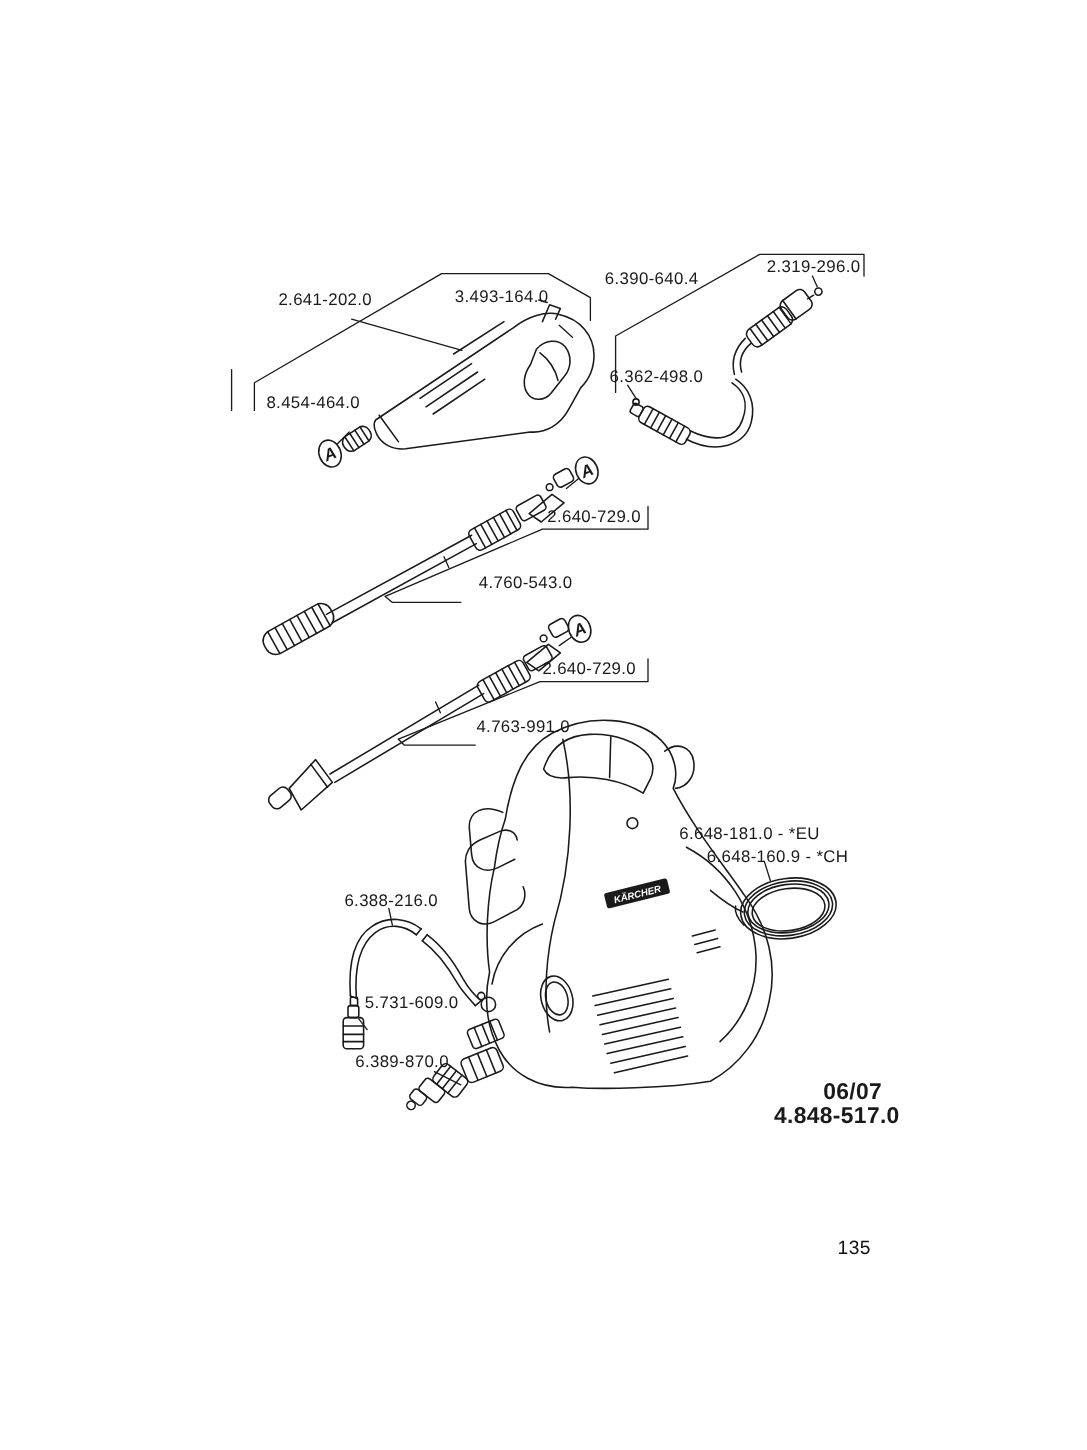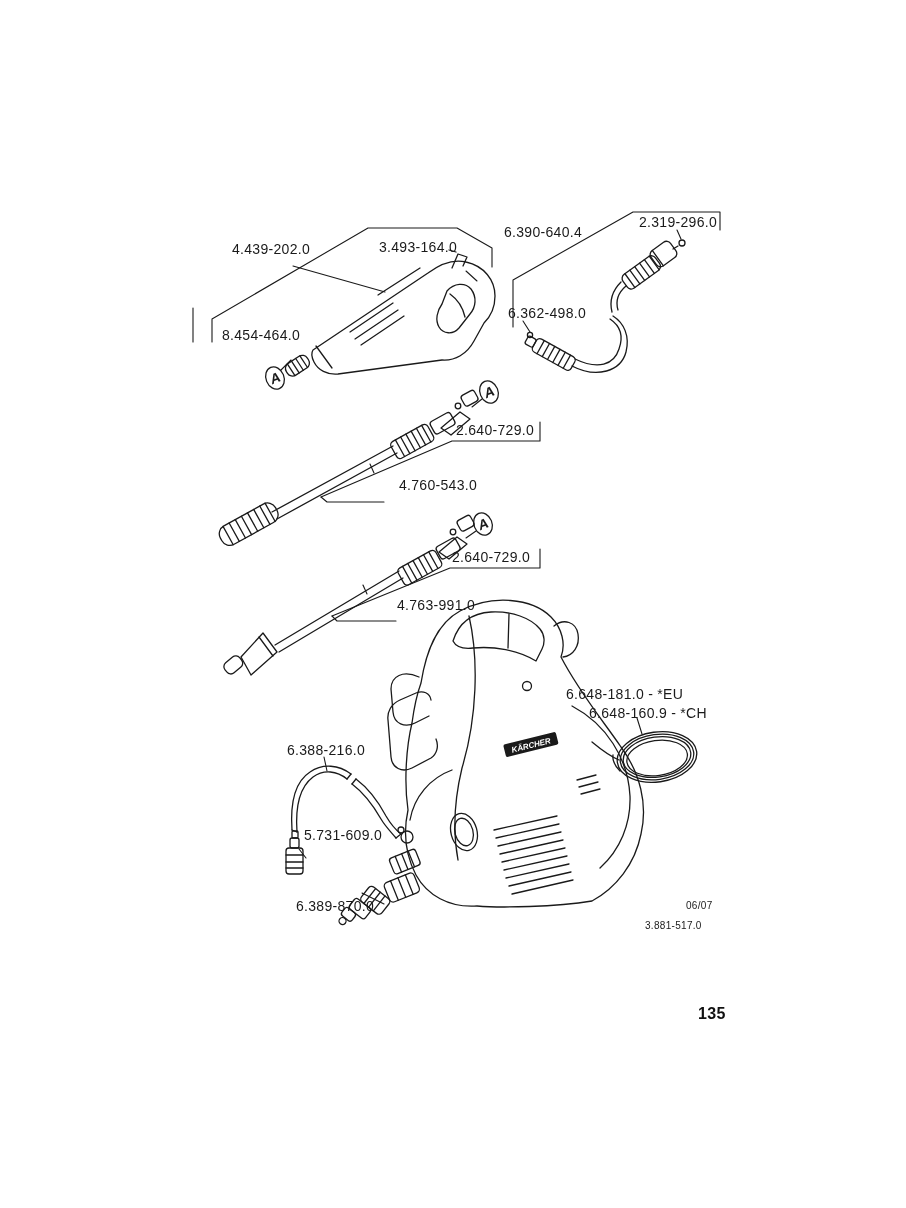--- a/index.html
+++ b/index.html
@@ -5,22 +5,22 @@
   html,body{margin:0;padding:0;background:#e8e8e8;}
   .page{
     position:relative;width:906px;height:1208px;background:#ffffff;
     font-family:"Liberation Sans","DejaVu Sans",sans-serif;color:#1a1a1a;overflow:hidden;
   }
   .art{position:absolute;left:0;top:0;}
   .plabel{
     position:absolute;font-size:14px;line-height:15px;letter-spacing:0.3px;
     white-space:nowrap;color:#1a1a1a;
   }
-  .footer-text{position:absolute;font-size:10px;letter-spacing:0.3px;white-space:nowrap;color:#1a1a1a;}
-  .pageno{position:absolute;font-size:16px;font-weight:bold;letter-spacing:0.3px;color:#111;}
+  .footer-text{position:absolute;font-size:19px;letter-spacing:0.3px;white-space:nowrap;color:#1a1a1a;font-weight:bold;}
+  .pageno{position:absolute;font-size:16px;font-weight:normal;letter-spacing:0.3px;color:#111;margin-top:27px;}
 </style>
 </head>
 <body>
 
 <div class="page">
 
   <svg class="art" width="906" height="1208" viewBox="0 0 906 1208">
     <g fill="none" stroke="#1a1a1a" stroke-width="1.3" stroke-linecap="round" stroke-linejoin="round">
 
       <g stroke-width="1.1">
@@ -197,33 +197,33 @@
         <ellipse cx="489" cy="392" rx="9" ry="11.5"></ellipse>
         <text x="489" y="397" text-anchor="middle" font-size="14" font-style="italic" font-weight="bold" fill="#1a1a1a" stroke="none">A</text>
       </g>
       <g transform="rotate(-22 483 524)">
         <ellipse cx="483" cy="524" rx="9" ry="11.5"></ellipse>
         <text x="483" y="529" text-anchor="middle" font-size="14" font-style="italic" font-weight="bold" fill="#1a1a1a" stroke="none">A</text>
       </g>
     </g>
   </svg>
 
-  <div class="plabel" style="left:232px;top:242px">4.439-202.0</div>
+  <div class="plabel" style="left:232px;top:242px">2.641-202.0</div>
   <div class="plabel" style="left:379px;top:240px">3.493-164.0</div>
   <div class="plabel" style="left:504px;top:225px">6.390-640.4</div>
   <div class="plabel" style="left:639px;top:215px">2.319-296.0</div>
   <div class="plabel" style="left:508px;top:306px">6.362-498.0</div>
   <div class="plabel" style="left:222px;top:328px">8.454-464.0</div>
   <div class="plabel" style="left:456px;top:423px">2.640-729.0</div>
   <div class="plabel" style="left:399px;top:478px">4.760-543.0</div>
   <div class="plabel" style="left:452px;top:550px">2.640-729.0</div>
   <div class="plabel" style="left:397px;top:598px">4.763-991.0</div>
   <div class="plabel" style="left:566px;top:687px">6.648-181.0 - *EU</div>
   <div class="plabel" style="left:589px;top:706px">6.648-160.9 - *CH</div>
   <div class="plabel" style="left:287px;top:743px">6.388-216.0</div>
   <div class="plabel" style="left:304px;top:828px">5.731-609.0</div>
-  <div class="plabel" style="left:296px;top:899px">6.389-870.0</div>
+  <div class="plabel" style="left:296px;top:877px">6.389-870.0</div>
 
   <div class="footer-text" style="left:686px;top:900px">06/07</div>
-  <div class="footer-text" style="left:645px;top:920px">3.881-517.0</div>
+  <div class="footer-text" style="left:645px;top:920px">4.848-517.0</div>
   <div class="pageno" style="left:698px;top:1005px">135</div>
 
 </div>
 
 </body></html>

